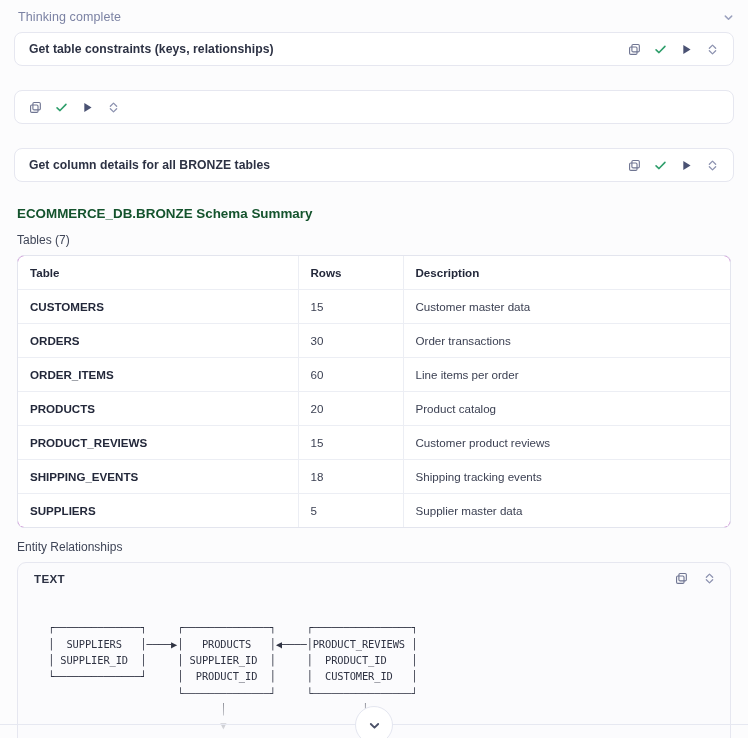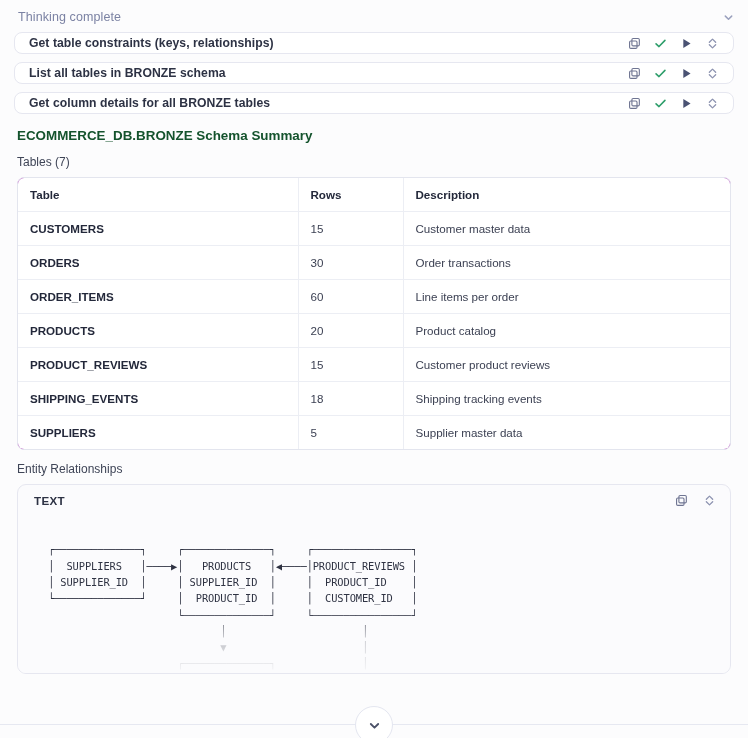--- a/index.html
+++ b/index.html
@@ -28,25 +28,25 @@
     color: #7b82a3;
     letter-spacing: .1px;
   }
   .chev-sm { width: 11px; height: 11px; display: block; }
   .chev-sm path { stroke: #9aa0bd; stroke-width: 1.6; fill: none;
     stroke-linecap: round; stroke-linejoin: round; }
 
   
   .step-card {
     display: flex; align-items: center;
-    height: 22px;
+    height: 34px;
     background: #ffffff;
     border: 1px solid #e6e7f0;
     border-radius: 8px;
-    margin-bottom: 8px;
+    margin-bottom: 24px;
     padding: 0 10px 0 14px;
   }
   .step-title {
     flex: 1;
     font-size: 12.2px;
     font-weight: bold;
     color: #2d3244;
     letter-spacing: .05px;
   }
   .step-actions { display: flex; align-items: center; gap: 13px; padding-right: 4px;}
@@ -185,21 +185,20 @@
         <span>
           <svg class="ico ico-updown" viewBox="0 0 14 14">
               <path d="M3.6 5.6 L7 2.3 L10.4 5.6"></path>
               <path d="M3.6 8.4 L7 11.7 L10.4 8.4"></path>
             </svg>
         </span>
       </span>
     </div>
 
     <div class="step-card">
-      <span class="step-title">List all tables in BRONZE schema</span>
       <span class="step-actions">
         <span>
           <svg class="ico ico-copy" viewBox="0 0 14 14">
               <rect x="4.2" y="1.6" width="8" height="8" rx="1.3"></rect>
               <rect x="1.7" y="4.3" width="8" height="8" rx="1.3"></rect>
             </svg>
         </span>
         <span>
           <svg class="ico ico-check" viewBox="0 0 14 14">
               <path d="M2.2 7.4 L5.4 10.3 L11.8 3.6"></path>

